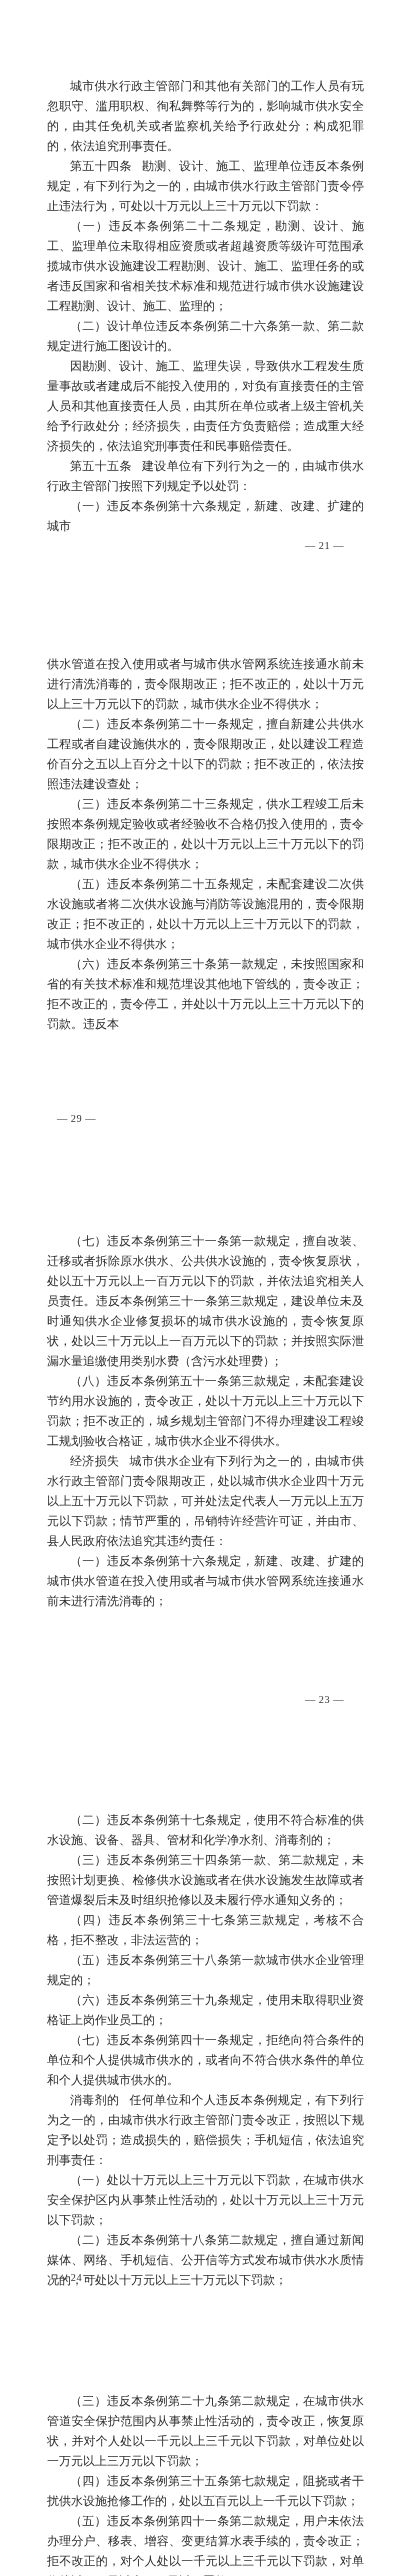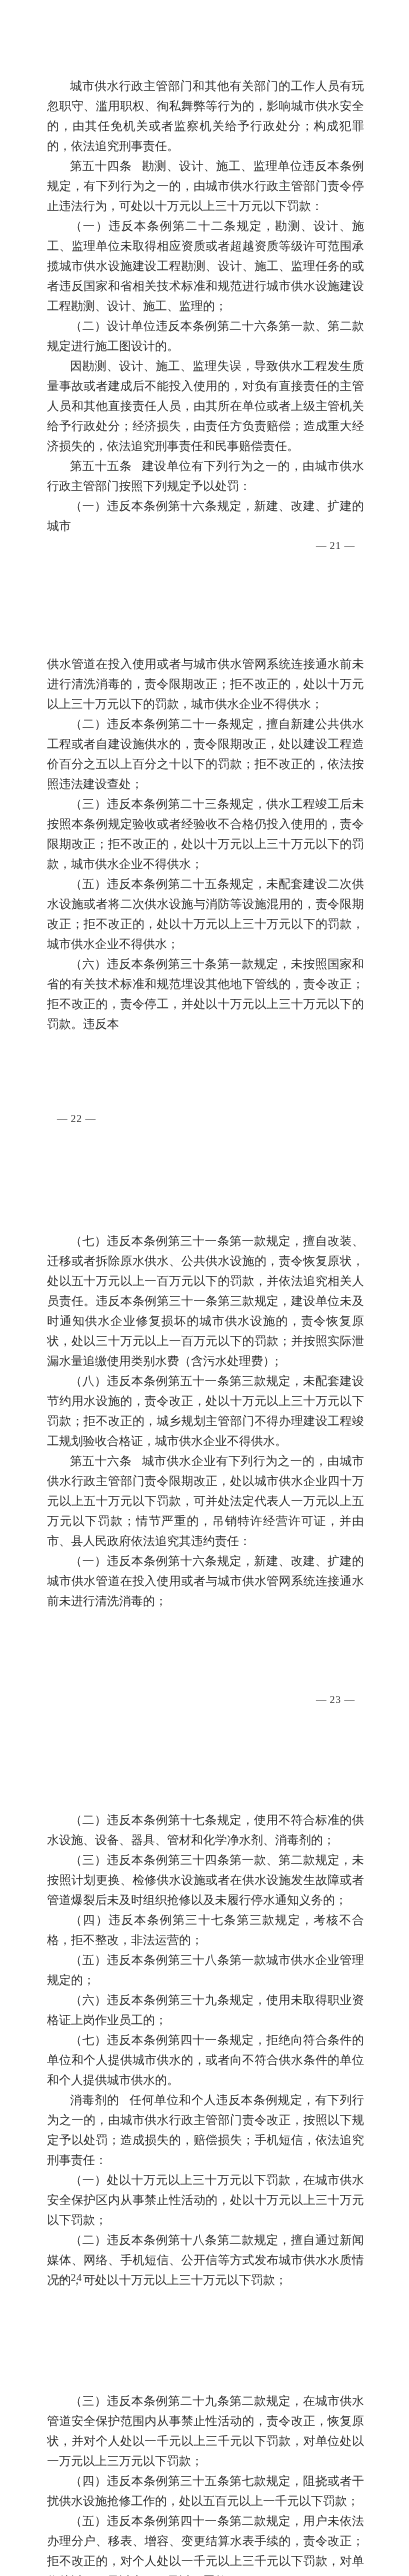--- a/index.html
+++ b/index.html
@@ -25,21 +25,21 @@
   .para.indent { text-indent: 23px; }
   .art-num { font-weight: normal; margin-right: 0.85em; }
   .page-number {
     position: absolute;
     font-size: 10.3px;
     line-height: 12.4px;
     color: #333333;
     letter-spacing: 0.5px;
     white-space: nowrap;
   }
-  .pn-right { left: 316px; font-family: Liberation Serif, serif; }
+  .pn-right { left: 305px; font-family: Liberation Serif, serif; }
   .pn-left  { left: 57px; }
 </style>
 </head>
 <body>
 
 <div class="canvas" id="canvas">
     <div class="page-text" style="top: 76px;">
       <p class="para indent"><span>城市供水行政主管部门和其他有关部门的工作人员有玩忽职守、滥用职权、徇私舞弊等行为的，影响城市供水安全的，由其任免机关或者监察机关给予行政处分；构成犯罪的，依法追究刑事责任。</span></p>
       <p class="para indent"><span class="art-num">第五十四条</span><span>勘测、设计、施工、监理单位违反本条例规定，有下列行为之一的，由城市供水行政主管部门责令停止违法行为，可处以十万元以上三十万元以下罚款：</span></p>
       <p class="para indent"><span>（一）违反本条例第二十二条规定，勘测、设计、施工、监理单位未取得相应资质或者超越资质等级许可范围承揽城市供水设施建设工程勘测、设计、施工、监理任务的或者违反国家和省相关技术标准和规范进行城市供水设施建设工程勘测、设计、施工、监理的；</span></p>
@@ -49,25 +49,25 @@
       <p class="para indent"><span>（一）违反本条例第十六条规定，新建、改建、扩建的城市</span></p>
     </div>
     <div class="page-number pn-right" style="top: 540px;">— 21 —</div>
     <div class="page-text" style="top: 654px;">
       <p class="para"><span>供水管道在投入使用或者与城市供水管网系统连接通水前未进行清洗消毒的，责令限期改正；拒不改正的，处以十万元以上三十万元以下的罚款，城市供水企业不得供水；</span></p>
       <p class="para indent"><span>（二）违反本条例第二十一条规定，擅自新建公共供水工程或者自建设施供水的，责令限期改正，处以建设工程造价百分之五以上百分之十以下的罚款；拒不改正的，依法按照违法建设查处；</span></p>
       <p class="para indent"><span>（三）违反本条例第二十三条规定，供水工程竣工后未按照本条例规定验收或者经验收不合格仍投入使用的，责令限期改正；拒不改正的，处以十万元以上三十万元以下的罚款，城市供水企业不得供水；</span></p>
       <p class="para indent"><span>（五）违反本条例第二十五条规定，未配套建设二次供水设施或者将二次供水设施与消防等设施混用的，责令限期改正；拒不改正的，处以十万元以上三十万元以下的罚款，城市供水企业不得供水；</span></p>
       <p class="para indent"><span>（六）违反本条例第三十条第一款规定，未按照国家和省的有关技术标准和规范埋设其他地下管线的，责令改正；拒不改正的，责令停工，并处以十万元以上三十万元以下的罚款。违反本</span></p>
     </div>
-    <div class="page-number pn-left" style="top: 1113px;">— 22 —</div>
+    <div class="page-number pn-left" style="top: 1113px;">— 29 —</div>
     <div class="page-text" style="top: 1231px;">
       <p class="para indent"><span>（七）违反本条例第三十一条第一款规定，擅自改装、迁移或者拆除原水供水、公共供水设施的，责令恢复原状，处以五十万元以上一百万元以下的罚款，并依法追究相关人员责任。违反本条例第三十一条第三款规定，建设单位未及时通知供水企业修复损坏的城市供水设施的，责令恢复原状，处以三十万元以上一百万元以下的罚款；并按照实际泄漏水量追缴使用类别水费（含污水处理费）;</span></p>
       <p class="para indent"><span>（八）违反本条例第五十一条第三款规定，未配套建设节约用水设施的，责令改正，处以十万元以上三十万元以下罚款；拒不改正的，城乡规划主管部门不得办理建设工程竣工规划验收合格证，城市供水企业不得供水。</span></p>
-      <p class="para indent"><span class="art-num">第五十六条</span><span>城市供水企业有下列行为之一的，由城市供水行政主管部门责令限期改正，处以城市供水企业四十万元以上五十万元以下罚款，可并处法定代表人一万元以上五万元以下罚款；情节严重的，吊销特许经营许可证，并由市、县人民政府依法追究其违约责任：</span></p>
+      <p class="para indent"><span class="art-num">经济损失</span><span>城市供水企业有下列行为之一的，由城市供水行政主管部门责令限期改正，处以城市供水企业四十万元以上五十万元以下罚款，可并处法定代表人一万元以上五万元以下罚款；情节严重的，吊销特许经营许可证，并由市、县人民政府依法追究其违约责任：</span></p>
       <p class="para indent"><span>（一）违反本条例第十六条规定，新建、改建、扩建的城市供水管道在投入使用或者与城市供水管网系统连接通水前未进行清洗消毒的；</span></p>
     </div>
     <div class="page-number pn-right" style="top: 1694px;">— 23 —</div>
     <div class="page-text" style="top: 1810px;">
       <p class="para indent"><span>（二）违反本条例第十七条规定，使用不符合标准的供水设施、设备、器具、管材和化学净水剂、消毒剂的；</span></p>
       <p class="para indent"><span>（三）违反本条例第三十四条第一款、第二款规定，未按照计划更换、检修供水设施或者在供水设施发生故障或者管道爆裂后未及时组织抢修以及未履行停水通知义务的；</span></p>
       <p class="para indent"><span>（四）违反本条例第三十七条第三款规定，考核不合格，拒不整改，非法运营的；</span></p>
       <p class="para indent"><span>（五）违反本条例第三十八条第一款城市供水企业管理规定的；</span></p>
       <p class="para indent"><span>（六）违反本条例第三十九条规定，使用未取得职业资格证上岗作业员工的；</span></p>
       <p class="para indent"><span>（七）违反本条例第四十一条规定，拒绝向符合条件的单位和个人提供城市供水的，或者向不符合供水条件的单位和个人提供城市供水的。</span></p>

